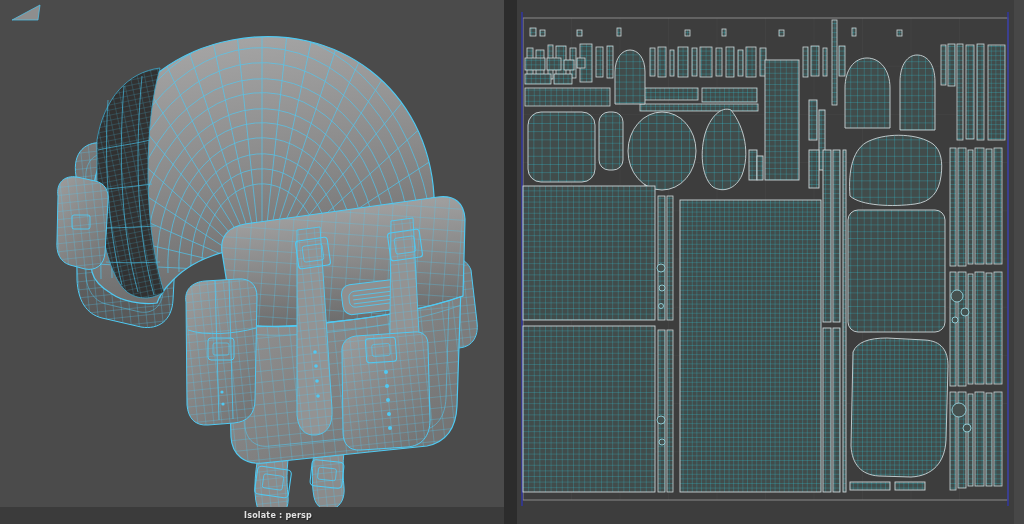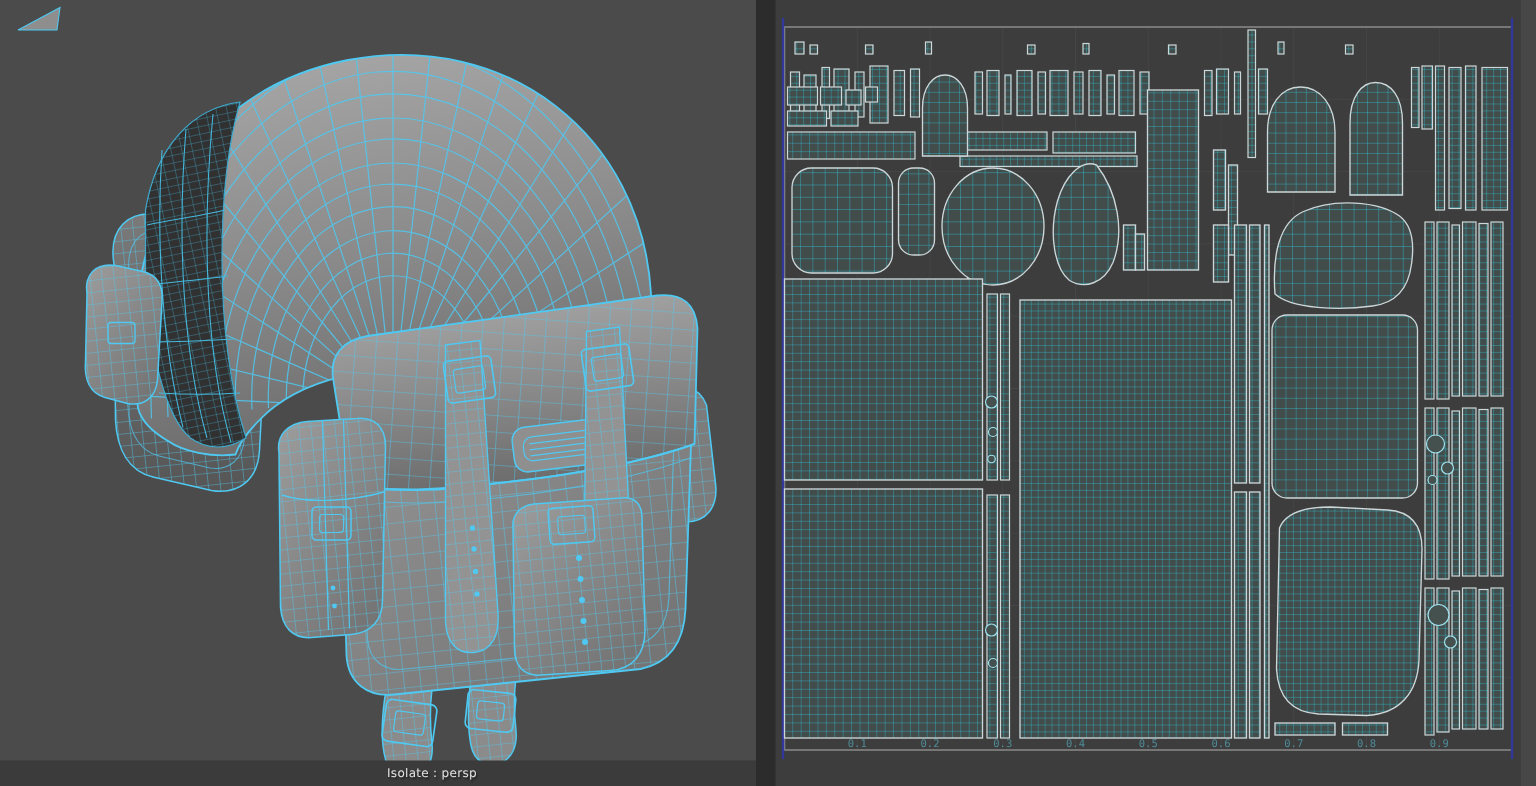--- a/index.html
+++ b/index.html
@@ -10,22 +10,22 @@
   .viewport-left  { position:absolute; left:0;    top:0; width:504px; height:524px; background:#4b4b4b; }
   .panel-divider  { position:absolute; left:504px; top:0; width:13px; height:524px; background:#2c2c2c; }
   .viewport-right { position:absolute; left:517px; top:0; width:507px; height:524px; background:#3d3d3d; }
   .right-edge     { position:absolute; left:1014px; top:0; width:10px; height:524px; background:#474747; }
 
   .vp-svg { position:absolute; left:0; top:0; width:504px; height:524px; }
   .uv-svg { position:absolute; left:0; top:0; width:507px; height:524px; }
 
   .bottom-strip { position:absolute; left:0; top:507px; width:504px; height:17px; background:#3b3b3b; }
   .isolate-label {
-    position:absolute; left:258px; top:511px;
-    font-size:8px; font-weight:normal; color:#e2e2e2;
+    position:absolute; left:244px; top:511px;
+    font-size:8px; font-weight:bold; color:#e2e2e2;
     letter-spacing:0.2px; text-shadow:1px 1px 1px #222;
     white-space:nowrap;
   }
   .uv-ticks { position:absolute; left:523px; top:492px; width:485px; height:9px; }
   .uv-ticks span {
     position:absolute; transform:translateX(-50%);
     font-size:7px; color:#4e8b97; font-family:"DejaVu Sans Mono", monospace;
   }
 </style>
 </head>
@@ -359,25 +359,14 @@
           <circle cx="448" cy="312" r="4" fill="#45514f" stroke="#9fe2ee"></circle>
           <circle cx="438" cy="320" r="3" fill="#45514f" stroke="#9fe2ee"></circle>
         <circle cx="442" cy="410" r="7" fill="#45514f" stroke="#9fe2ee"></circle>
           <circle cx="450" cy="428" r="4" fill="#45514f" stroke="#9fe2ee"></circle>
       </g>
     </svg>
   </div>
 
   <div class="right-edge"></div>
 
-  <div class="uv-ticks">
-    <span style="left:10%">0.1</span>
-    <span style="left:20%">0.2</span>
-    <span style="left:30%">0.3</span>
-    <span style="left:40%">0.4</span>
-    <span style="left:50%">0.5</span>
-    <span style="left:60%">0.6</span>
-    <span style="left:70%">0.7</span>
-    <span style="left:80%">0.8</span>
-    <span style="left:90%">0.9</span>
-  </div>
 
 </div>
 
 </body></html>

